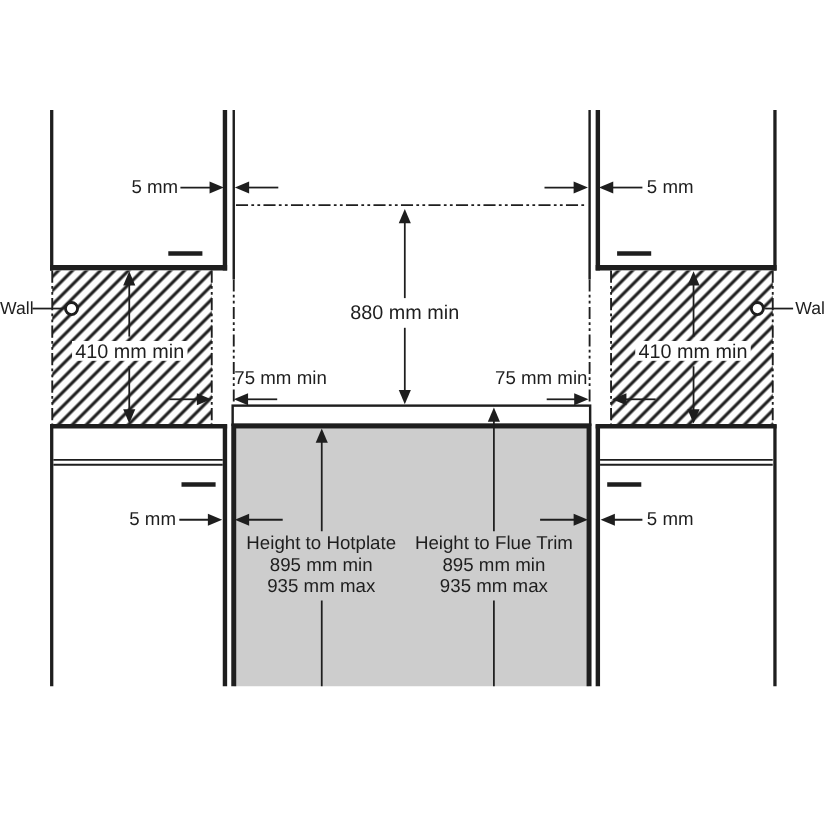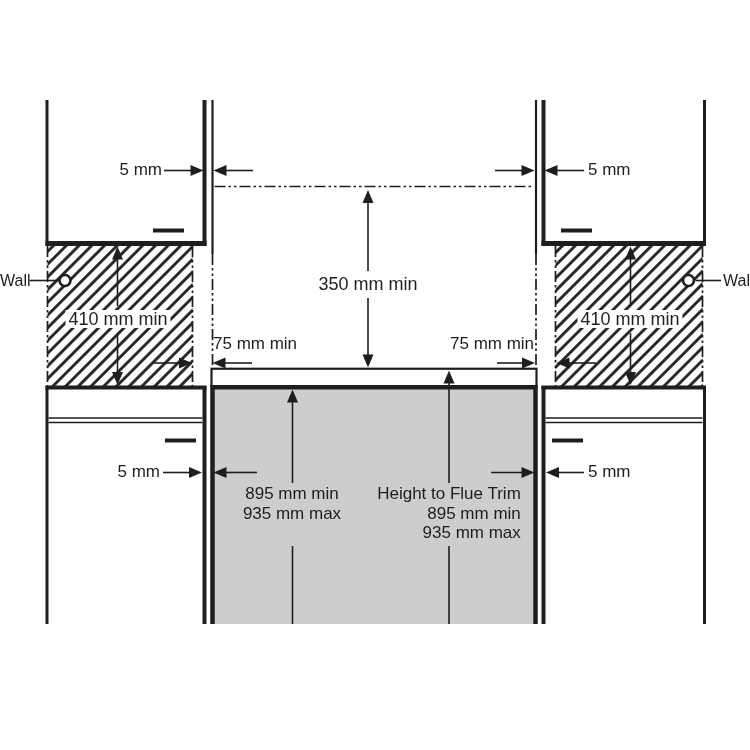--- a/index.html
+++ b/index.html
@@ -184,32 +184,33 @@
 
 <div class="lbl right" style="left:117px;top:161px;width:45px;">5 mm</div>
 <div class="lbl" style="left:588px;top:161px;">5 mm</div>
 
 <div class="lbl" style="left:0px;top:272px;font-size:16px;">Wall</div>
 <div class="lbl" style="left:723px;top:272px;font-size:16px;">Wall</div>
 
 <div class="lbl dim halo" style="left:118px;top:310px;">410 mm min</div>
 <div class="lbl dim halo" style="left:630px;top:310px;">410 mm min</div>
 
-<div class="lbl dim halo" style="left:368px;top:275px;">350 mm min</div>
+<div class="lbl dim halo" style="left:368px;top:275px;">880 mm min</div>
 
 <div class="lbl" style="left:213px;top:335px;">75 mm min</div>
 <div class="lbl right" style="left:450px;top:335px;width:83px;">75 mm min</div>
 
 <div class="lbl right" style="left:114px;top:463px;width:46px;">5 mm</div>
 <div class="lbl" style="left:588px;top:463px;">5 mm</div>
 
 <div class="lbl centered" style="left:292px;top:484px;">
+  <div>Height to Hotplate</div>
   <div>895 mm min</div>
   <div>935 mm max</div>
 </div>
 
-<div class="lbl centered" style="left:449px;top:484px;text-align:right;">
+<div class="lbl centered" style="left:449px;top:484px;">
   <div>Height to Flue Trim</div>
   <div>895 mm min</div>
   <div>935 mm max</div>
 </div>
 
 </div>
 
 </body></html>

